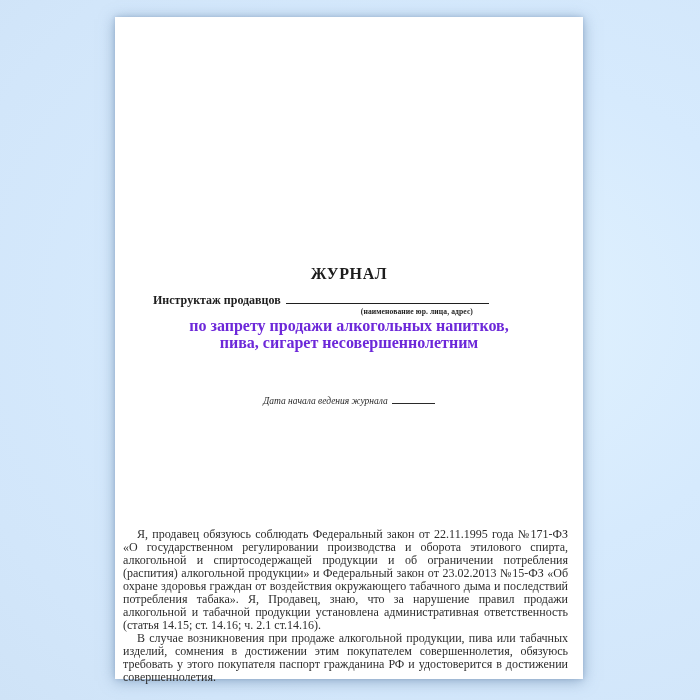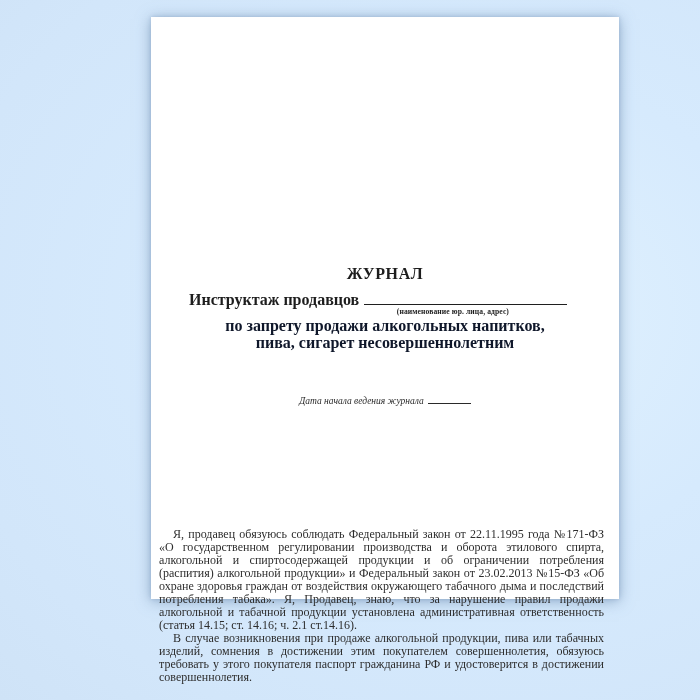--- a/index.html
+++ b/index.html
@@ -12,42 +12,41 @@
     position: relative;
     overflow: hidden;
     background: radial-gradient(ellipse at 68% 45%, #e1f2fe 0%, #d6eafd 45%, #d2e6fa 80%, #cfe3f7 100%);
     font-family: "Liberation Serif", serif;
   }
   .page {
     position: absolute;
     left: 115px;
     top: 17px;
     width: 468px;
-    height: 582px;
+    height: 662px;
     background: #ffffff;
     box-shadow: 0 2px 14px rgba(100, 131, 168, 0.60), 0 0 4px rgba(100, 131, 168, 0.35);
-    margin-left: 36px;
   }
   .title {
     position: absolute;
     top: 248px;
     left: 0;
     width: 100%;
     margin: 0;
     text-align: center;
     font-size: 16px;
     font-weight: bold;
     letter-spacing: 0.6px;
     color: #1d1d1d;
   }
   .org-line {
     position: absolute;
     top: 274px;
     left: 38px;
-    font-size: 16px;
+    font-size: 12px;
     font-weight: bold;
     line-height: 18px;
     color: #1d1d1d;
     white-space: nowrap;
   }
   .fill-blank {
     display: inline-block;
     height: 11px;
     border-bottom: 1.5px solid #1f1f1f;
     vertical-align: baseline;
@@ -68,21 +67,21 @@
     color: #1d1d1d;
   }
   .subtitle {
     position: absolute;
     left: 0;
     width: 100%;
     text-align: center;
     font-size: 16px;
     font-weight: bold;
     line-height: 17px;
-    color: #0f172a;
+    color: #6d28d9;
   }
   .subtitle.s2 { top: 300px; }
   .subtitle.s3 { top: 317px; text-align: center; }
   .date-line {
     position: absolute;
     top: 378px;
     left: 0;
     width: 100%;
     text-align: center;
     font-size: 9.5px;

